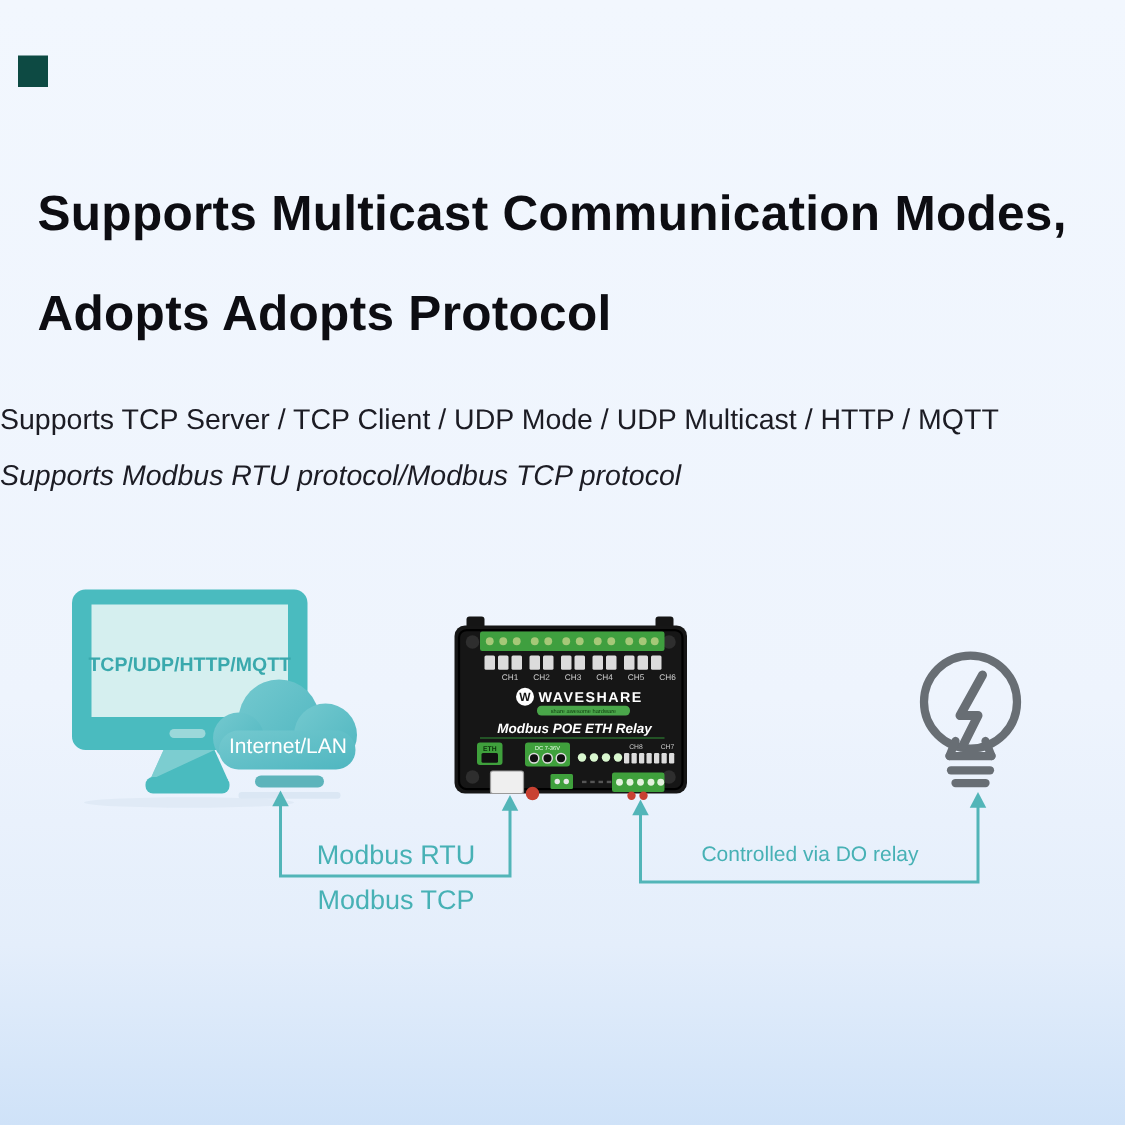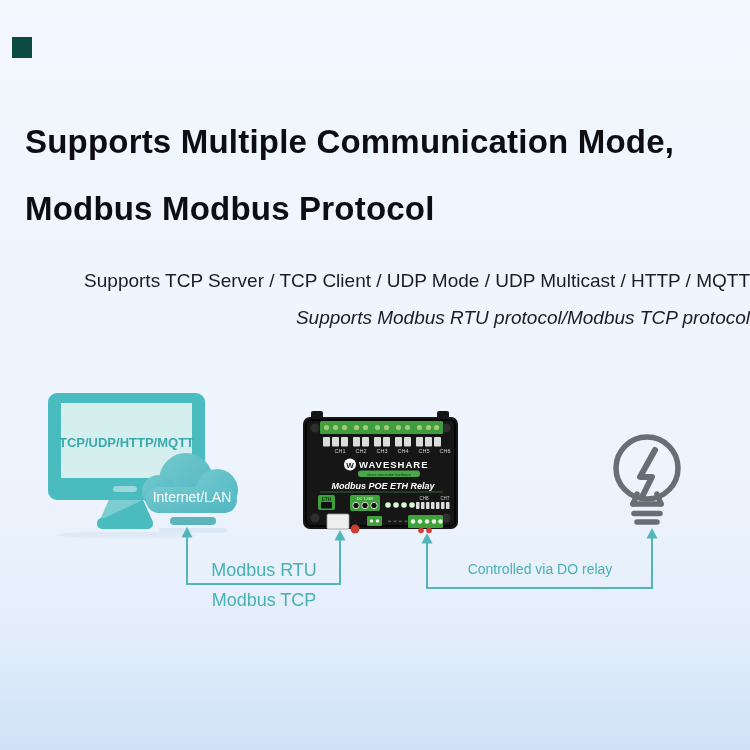--- a/index.html
+++ b/index.html
@@ -5,35 +5,35 @@
   html,body{margin:0;padding:0;background:#ffffff;}
   .stage{
     position:relative;width:750px;height:750px;overflow:hidden;
     font-family:"Liberation Sans",sans-serif;
     background:linear-gradient(180deg,#f2f7fe 0%,#eef4fd 62%,#e4eefb 84%,#cfe2f8 100%);
   }
   .accent-square{position:absolute;left:12px;top:37px;width:20px;height:21px;background:#0d4a43;}
   .headline{position:absolute;left:25px;font-weight:700;color:#0d0d12;font-size:33px;line-height:38px;letter-spacing:.2px;white-space:nowrap;}
   .headline.l1{top:123px;}
   .headline.l2{top:190px;}
-  .subtitle{position:absolute;left:0;width:750px;text-align:right;color:#1c1c24;font-size:19px;line-height:22px;white-space:nowrap;}
+  .subtitle{position:absolute;left:0;width:750px;text-align:left;color:#1c1c24;font-size:19px;line-height:22px;white-space:nowrap;}
   .subtitle.l1{top:270px;}
   .subtitle.l2{top:307px;font-style:italic;}
   svg{position:absolute;left:0;top:0;}
   text{font-family:"Liberation Sans",sans-serif;}
 </style>
 </head>
 <body>
 
 <div class="stage">
 
   <div class="accent-square"></div>
 
-  <div class="headline l1">Supports Multiple Communication Mode,</div>
-  <div class="headline l2">Modbus Modbus Protocol</div>
+  <div class="headline l1">Supports Multicast Communication Modes,</div>
+  <div class="headline l2">Adopts Adopts Protocol</div>
 
   <div class="subtitle l1">Supports TCP Server / TCP Client / UDP Mode / UDP Multicast / HTTP / MQTT</div>
   <div class="subtitle l2">Supports Modbus RTU protocol/Modbus TCP protocol</div>
 
   <svg width="750" height="750" viewBox="0 0 750 750">
     <defs>
       <linearGradient id="cloudGrad" x1="0" y1="0" x2="1" y2="1">
         <stop offset="0" stop-color="#74c9cf"></stop>
         <stop offset="1" stop-color="#4fb6c0"></stop>
       </linearGradient>

